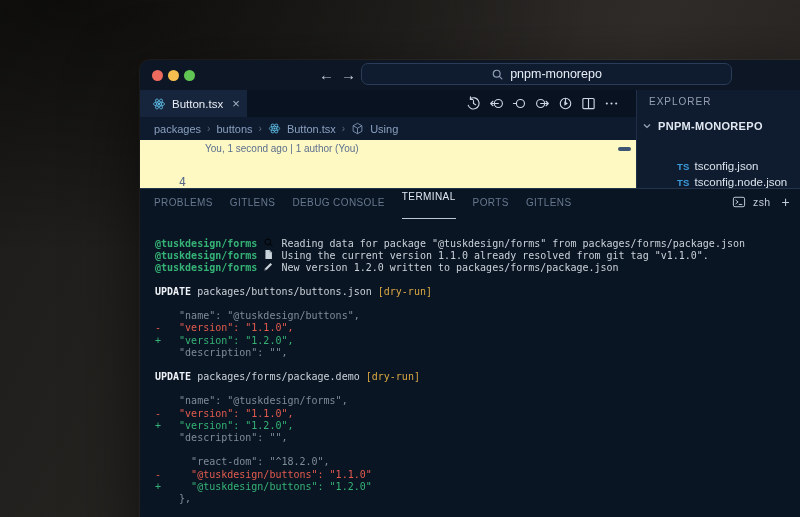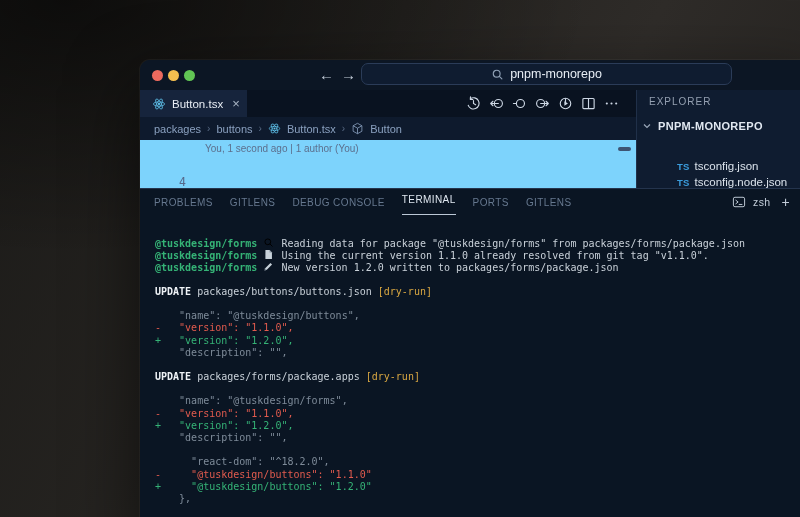--- a/index.html
+++ b/index.html
@@ -46,21 +46,21 @@
   
   .breadcrumb{
     position:absolute;left:0;top:57px;width:496px;height:23px;background:#0e1a2d;
     display:flex;align-items:center;gap:6px;padding-left:14px;box-sizing:border-box;
     font-size:11px;color:#8aa0bf;
   }
   .bsep{color:#596b85;font-size:10px;}
   .bicon{width:13px;height:13px;display:inline-block;color:#8aa0bf;}
   .bicon svg{width:100%;height:100%;}
   
-  .editor{position:absolute;left:0;top:80px;width:496px;height:48px;background:#7dd3fc;overflow:hidden;}
+  .editor{position:absolute;left:0;top:80px;width:496px;height:48px;background:#fef9c3;overflow:hidden;}
   .blame{position:absolute;left:65px;top:3px;font-size:10px;color:#5c6f8d;}
   .codeline{position:absolute;left:0;top:14px;height:19px;width:100%;white-space:pre;
     font-family:"DejaVu Sans Mono",monospace;font-size:13px;line-height:19px;}
   .codeline.next{top:34px;}
   .lnum{position:absolute;left:28px;width:18px;text-align:right;color:#56688a;font-size:11.5px;line-height:19px;}
   .scrollthumb{position:absolute;left:478px;top:7px;width:13px;height:3.5px;border-radius:2px;background:#3d5473;}
   
   .sidebar{
     position:absolute;left:496px;top:30px;width:184px;height:98px;background:#0f1c30;
     border-left:1px solid #203049;box-sizing:border-box;overflow:hidden;color:#dfe6ee;
@@ -80,21 +80,21 @@
   .tsbadge{color:#3b9ddd;font-weight:bold;font-size:9.5px;letter-spacing:.2px;}
   .filelabel{color:#d9e1ea;}
   
   .panel{
     position:absolute;left:0;top:128px;width:680px;height:352px;background:#0a1523;
     border-top:1px solid #24344d;box-sizing:border-box;
   }
   .ptabs{position:relative;height:26px;display:flex;align-items:center;gap:17px;padding-left:14px;
     font-size:10px;letter-spacing:.4px;color:#66788f;}
   .ptab{cursor:default;}
-  .ptab.active{color:#dfe7f0;border-bottom:1.5px solid #bcc8d6;padding-bottom:9px;margin-bottom:-5.5px;}
+  .ptab.active{color:#dfe7f0;border-bottom:1.5px solid #bcc8d6;padding-bottom:16px;margin-bottom:-5.5px;}
   .pright{position:absolute;left:592px;top:0;height:26px;display:flex;align-items:center;gap:7px;color:#c3cdd9;}
   .picon{width:14px;height:14px;display:inline-block;}
   .picon svg{width:100%;height:100%;}
   .shell{font-size:10.5px;}
   .plus{font-size:14px;margin-left:4px;color:#c3cdd9;}
   .term{position:absolute;left:15px;top:48px;right:0;bottom:0;
     font-family:"DejaVu Sans Mono",monospace;font-size:10px;}
   .tline{height:12.2px;line-height:12.2px;white-space:pre;}
   .ticon{display:inline-block;width:12px;height:11px;vertical-align:-1.5px;}
   .ticon svg{width:11px;height:11px;}
@@ -182,21 +182,21 @@
               <ellipse cx="8" cy="8" rx="6.4" ry="2.5" transform="rotate(120 8 8)"></ellipse>
             </g>
             <circle cx="8" cy="8" r="1.3" fill="#5fc1ea"></circle>
           </svg></span>
       <span>Button.tsx</span>
       <span class="bsep">›</span>
       <span class="bicon"><svg viewBox="0 0 16 16" fill="none" stroke="currentColor" stroke-width="1">
             <path d="M8 1.6 L13.4 4.6 V11.4 L8 14.4 L2.6 11.4 V4.6 Z"></path>
             <path d="M2.6 4.6 L8 7.6 L13.4 4.6 M8 7.6 V14.4"></path>
           </svg></span>
-      <span>Button</span>
+      <span>Using</span>
     </div>
 
     <div class="editor">
       <div class="blame">You, 1 second ago | 1 author (You)</div>
       <div class="codeline">
         <span class="lnum">4</span>
         
       </div>
       <div class="codeline next">
         
@@ -254,21 +254,21 @@
                 <path fill="#87949f" d="M2.2 13.8 l1-3.4 2.4 2.4 z"></path>
               </svg></span><span style="color: rgb(201, 209, 217);"> New version 1.2.0 written to packages/forms/package.json</span></div>
           <div class="tline"></div>
           <div class="tline"><span style="color: rgb(238, 242, 246); font-weight: bold;">UPDATE</span><span style="color: rgb(201, 209, 217);"> packages/buttons/buttons.json </span><span style="color: rgb(217, 167, 66);">[dry-run]</span></div>
           <div class="tline"></div>
           <div class="tline"><span style="color: rgb(126, 139, 153);">    "name": "@tuskdesign/buttons",</span></div>
           <div class="tline"><span style="color: rgb(226, 91, 78);">-   "version": "1.1.0",</span></div>
           <div class="tline"><span style="color: rgb(53, 179, 118);">+   "version": "1.2.0",</span></div>
           <div class="tline"><span style="color: rgb(126, 139, 153);">    "description": "",</span></div>
           <div class="tline"></div>
-          <div class="tline"><span style="color: rgb(238, 242, 246); font-weight: bold;">UPDATE</span><span style="color: rgb(201, 209, 217);"> packages/forms/package.apps </span><span style="color: rgb(217, 167, 66);">[dry-run]</span></div>
+          <div class="tline"><span style="color: rgb(238, 242, 246); font-weight: bold;">UPDATE</span><span style="color: rgb(201, 209, 217);"> packages/forms/package.demo </span><span style="color: rgb(217, 167, 66);">[dry-run]</span></div>
           <div class="tline"></div>
           <div class="tline"><span style="color: rgb(126, 139, 153);">    "name": "@tuskdesign/forms",</span></div>
           <div class="tline"><span style="color: rgb(226, 91, 78);">-   "version": "1.1.0",</span></div>
           <div class="tline"><span style="color: rgb(53, 179, 118);">+   "version": "1.2.0",</span></div>
           <div class="tline"><span style="color: rgb(126, 139, 153);">    "description": "",</span></div>
           <div class="tline"></div>
           <div class="tline"><span style="color: rgb(126, 139, 153);">      "react-dom": "^18.2.0",</span></div>
           <div class="tline"><span style="color: rgb(226, 91, 78);">-     "@tuskdesign/buttons": "1.1.0"</span></div>
           <div class="tline"><span style="color: rgb(53, 179, 118);">+     "@tuskdesign/buttons": "1.2.0"</span></div>
           <div class="tline"><span style="color: rgb(126, 139, 153);">    },</span></div>

